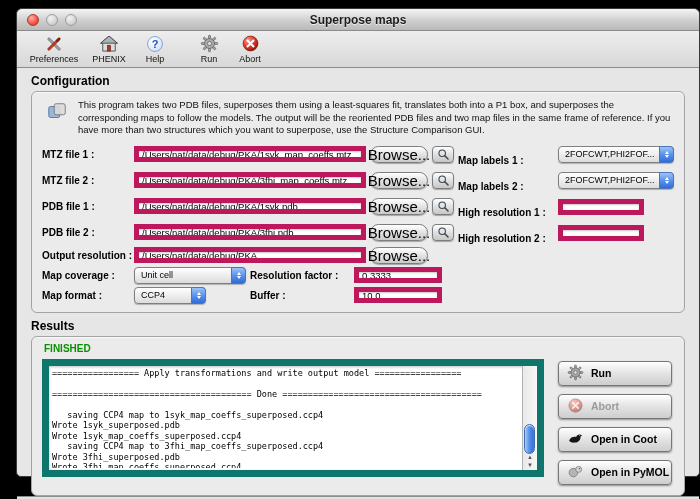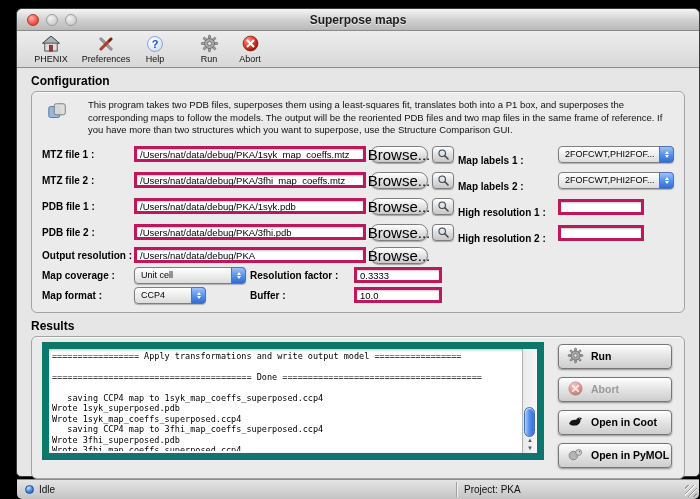--- a/index.html
+++ b/index.html
@@ -49,29 +49,29 @@
     display:flex; align-items:center; justify-content:center;
   }
   
   .section-heading { font-size:12px; font-weight:bold; color:#000; margin:6px 0 3px 14px; }
   .panel {
     margin:0 14px; border:1px solid #a3a3a3; border-radius:6px;
     background:#ebebeb; box-shadow:inset 0 1px 0 rgba(255,255,255,.7);
   }
   .config-panel { padding:6px 10px 5px; }
   
-  .desc-row { display:flex; gap:18px; margin:1px 2px 6px; }
+  .desc-row { display:flex; gap:8px; margin:1px 2px 6px; }
   .desc-icon { flex:none; width:26px; display:flex; justify-content:center; padding-top:2px; }
   .desc-text { font-size:9.5px; line-height:12.5px; color:#111; }
   
   .row { display:flex; align-items:center; margin:3px 0; gap:4px; }
   .lbl { flex:none; width:88px; font-size:10px; font-weight:bold; color:#000; white-space:nowrap; }
   .rlbl { flex:none; width:96px; font-size:10px; font-weight:bold; color:#000; white-space:nowrap;margin-top:12px; }
   input.txt {
-    height:16px; border:3px solid #be185d; background:#fff;
+    height:16px; border:5px solid #be185d; background:#fff;
     box-shadow:inset 0 1px 2px rgba(0,0,0,.22);
     font-family:"Liberation Sans", sans-serif; font-size:9.5px; color:#000; padding:0 3px;
   }
   .path-input { flex:none; width:232px; }
   .cell-118 { flex:none; width:118px; }
   .hr-input { width:86px; }
   .btn-browse {
     flex:none; width:58px; height:17px; border:1px solid #7d7d7d; border-radius:9px;
     background:linear-gradient(#ffffff, #e3e3e3 50%, #c9c9c9);
     box-shadow:0 1px 1px rgba(0,0,0,.3);
@@ -178,39 +178,39 @@
   <div class="titlebar">
     <div class="traffic">
       <span class="tl close"></span>
       <span class="tl dim"></span>
       <span class="tl dim"></span>
     </div>
     <span class="title-text">Superpose maps</span>
   </div>
 
   <div class="toolbar">
+    <div class="tb-item" style="width:58px">
+      <span class="ic">
+        <svg viewBox="0 0 24 24" width="20" height="20">
+          <rect x="10.6" y="2" width="2.8" height="20" rx="1.4" fill="#9aa2ab" stroke="#555" stroke-width="0.6" transform="rotate(-45 12 12)"></rect>
+          <rect x="10.6" y="2" width="2.8" height="20" rx="1.4" fill="#c23b22" stroke="#6e1c0e" stroke-width="0.6" transform="rotate(45 12 12)"></rect>
+          <rect x="10.6" y="2" width="2.8" height="6" rx="1.4" fill="#7b2114" transform="rotate(45 12 12)"></rect>
+        </svg>
+      </span>
+      <span class="tb-label">Preferences</span>
+    </div>
     <div class="tb-item">
       <span class="ic">
         <svg viewBox="0 0 24 24" width="20" height="20">
           <path d="M12 2.5 L22 11 H19.5 V20.5 H4.5 V11 H2 Z" fill="#dedede" stroke="#4a4a4a" stroke-width="1.1"></path>
           <path d="M12 2.5 L22 11 H2 Z" fill="#aab2bc" stroke="#4a4a4a" stroke-width="1.1"></path>
           <rect x="10" y="13.5" width="4" height="7" fill="#a33c2a" stroke="#5a1f15" stroke-width="0.7"></rect>
         </svg>
       </span>
       <span class="tb-label">PHENIX</span>
-    </div>
-    <div class="tb-item" style="width:58px">
-      <span class="ic">
-        <svg viewBox="0 0 24 24" width="20" height="20">
-          <rect x="10.6" y="2" width="2.8" height="20" rx="1.4" fill="#9aa2ab" stroke="#555" stroke-width="0.6" transform="rotate(-45 12 12)"></rect>
-          <rect x="10.6" y="2" width="2.8" height="20" rx="1.4" fill="#c23b22" stroke="#6e1c0e" stroke-width="0.6" transform="rotate(45 12 12)"></rect>
-          <rect x="10.6" y="2" width="2.8" height="6" rx="1.4" fill="#7b2114" transform="rotate(45 12 12)"></rect>
-        </svg>
-      </span>
-      <span class="tb-label">Preferences</span>
     </div>
     <div class="tb-item" style="width:40px">
       <span class="ic">
         <span class="help-badge">?</span>
       </span>
       <span class="tb-label">Help</span>
     </div>
     <div class="tb-spacer"></div>
     <div class="tb-item" style="width:40px">
       <span class="ic">
@@ -360,20 +360,21 @@
         </div>
       </div>
       <span class="reslbl">Buffer :</span>
       <input class="txt num-input" value="10.0" style="">
     </div>
 
   </div>
 
   <div class="section-heading">Results</div>
   <div class="panel results-panel">
+    <div class="finished">FINISHED</div>
     <div class="results-body">
       <div class="console-wrap">
         <div class="console">================= Apply transformations and write output model =================
 
 ======================================= Done =======================================
 
    saving CCP4 map to 1syk_map_coeffs_superposed.ccp4
 Wrote 1syk_superposed.pdb
 Wrote 1syk_map_coeffs_superposed.ccp4
    saving CCP4 map to 3fhi_map_coeffs_superposed.ccp4

